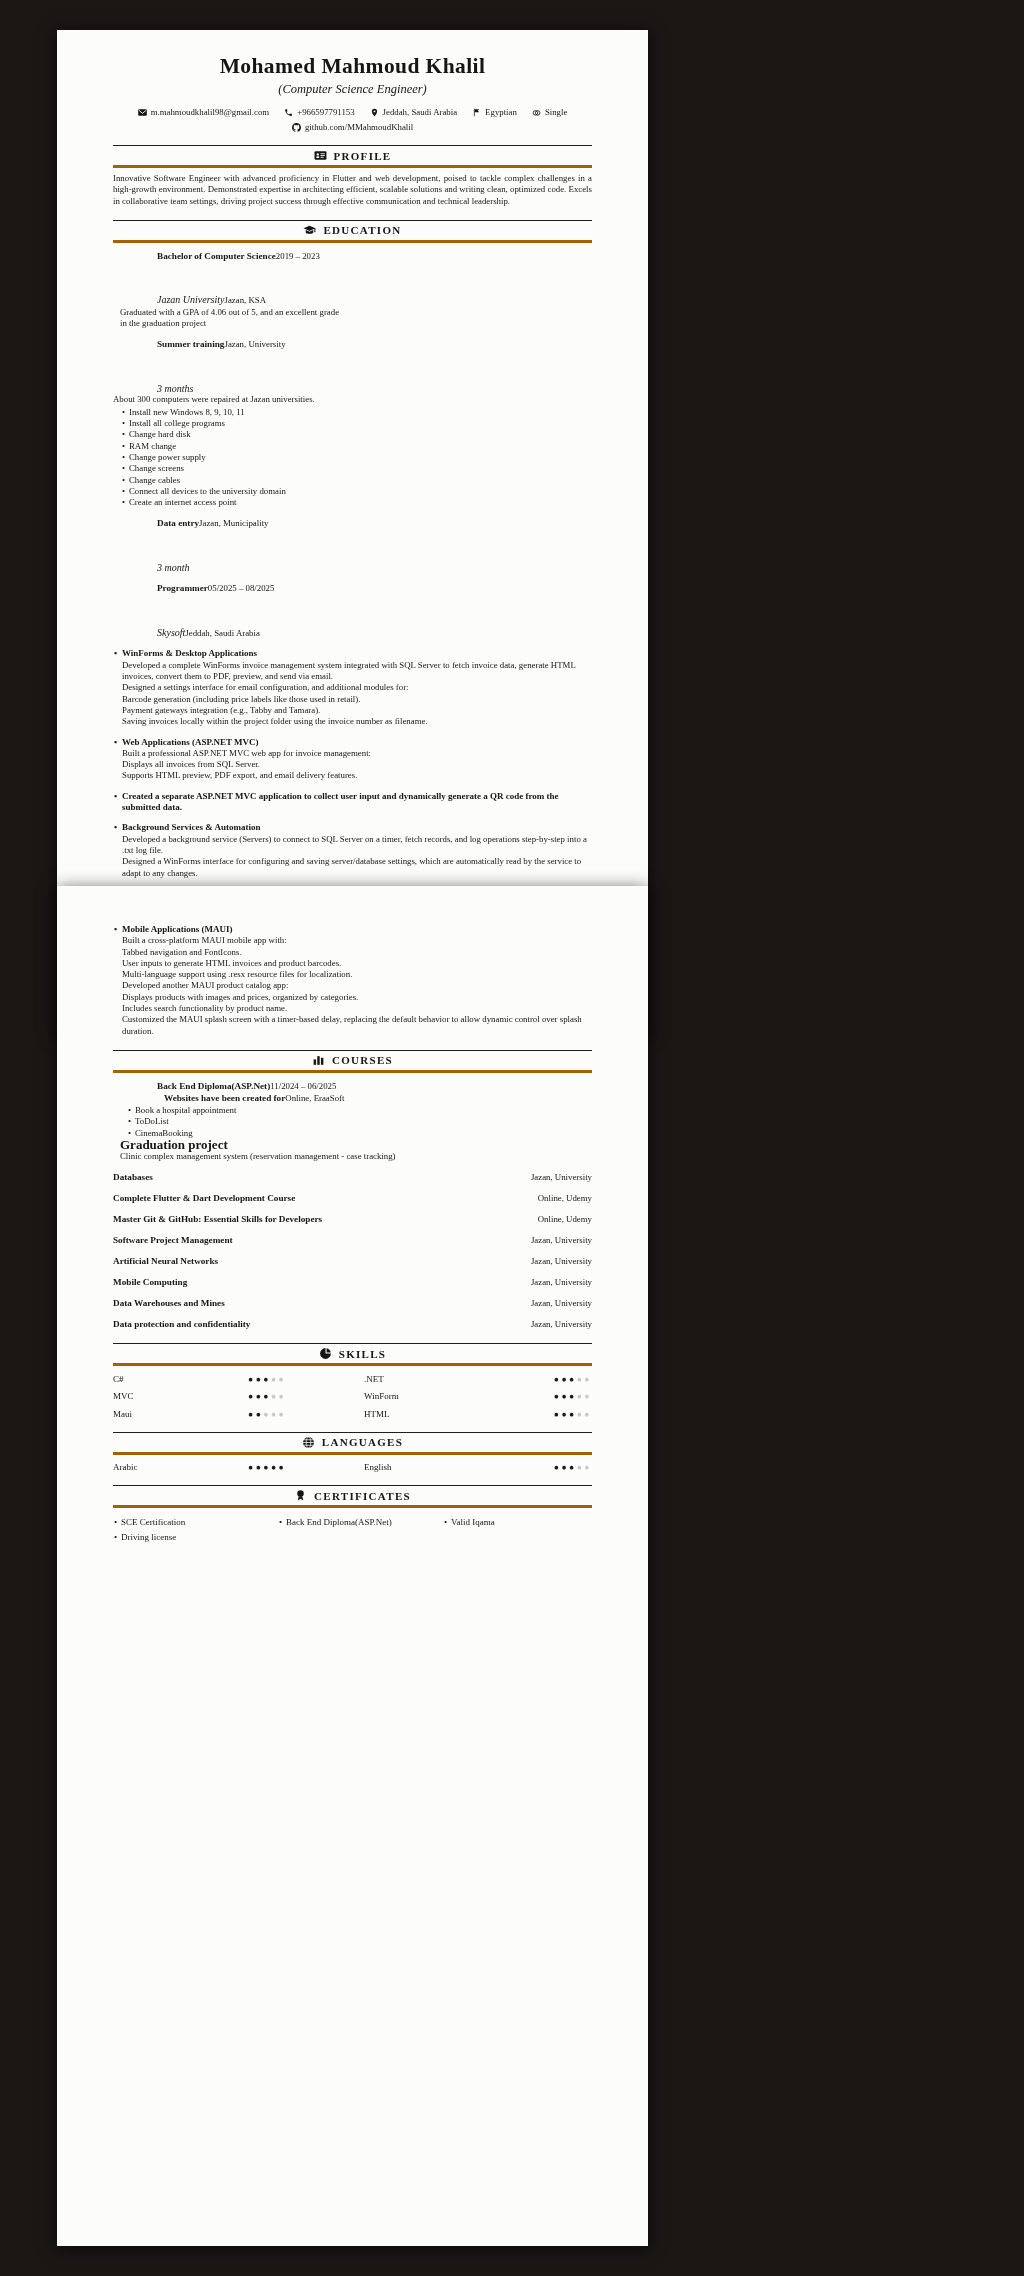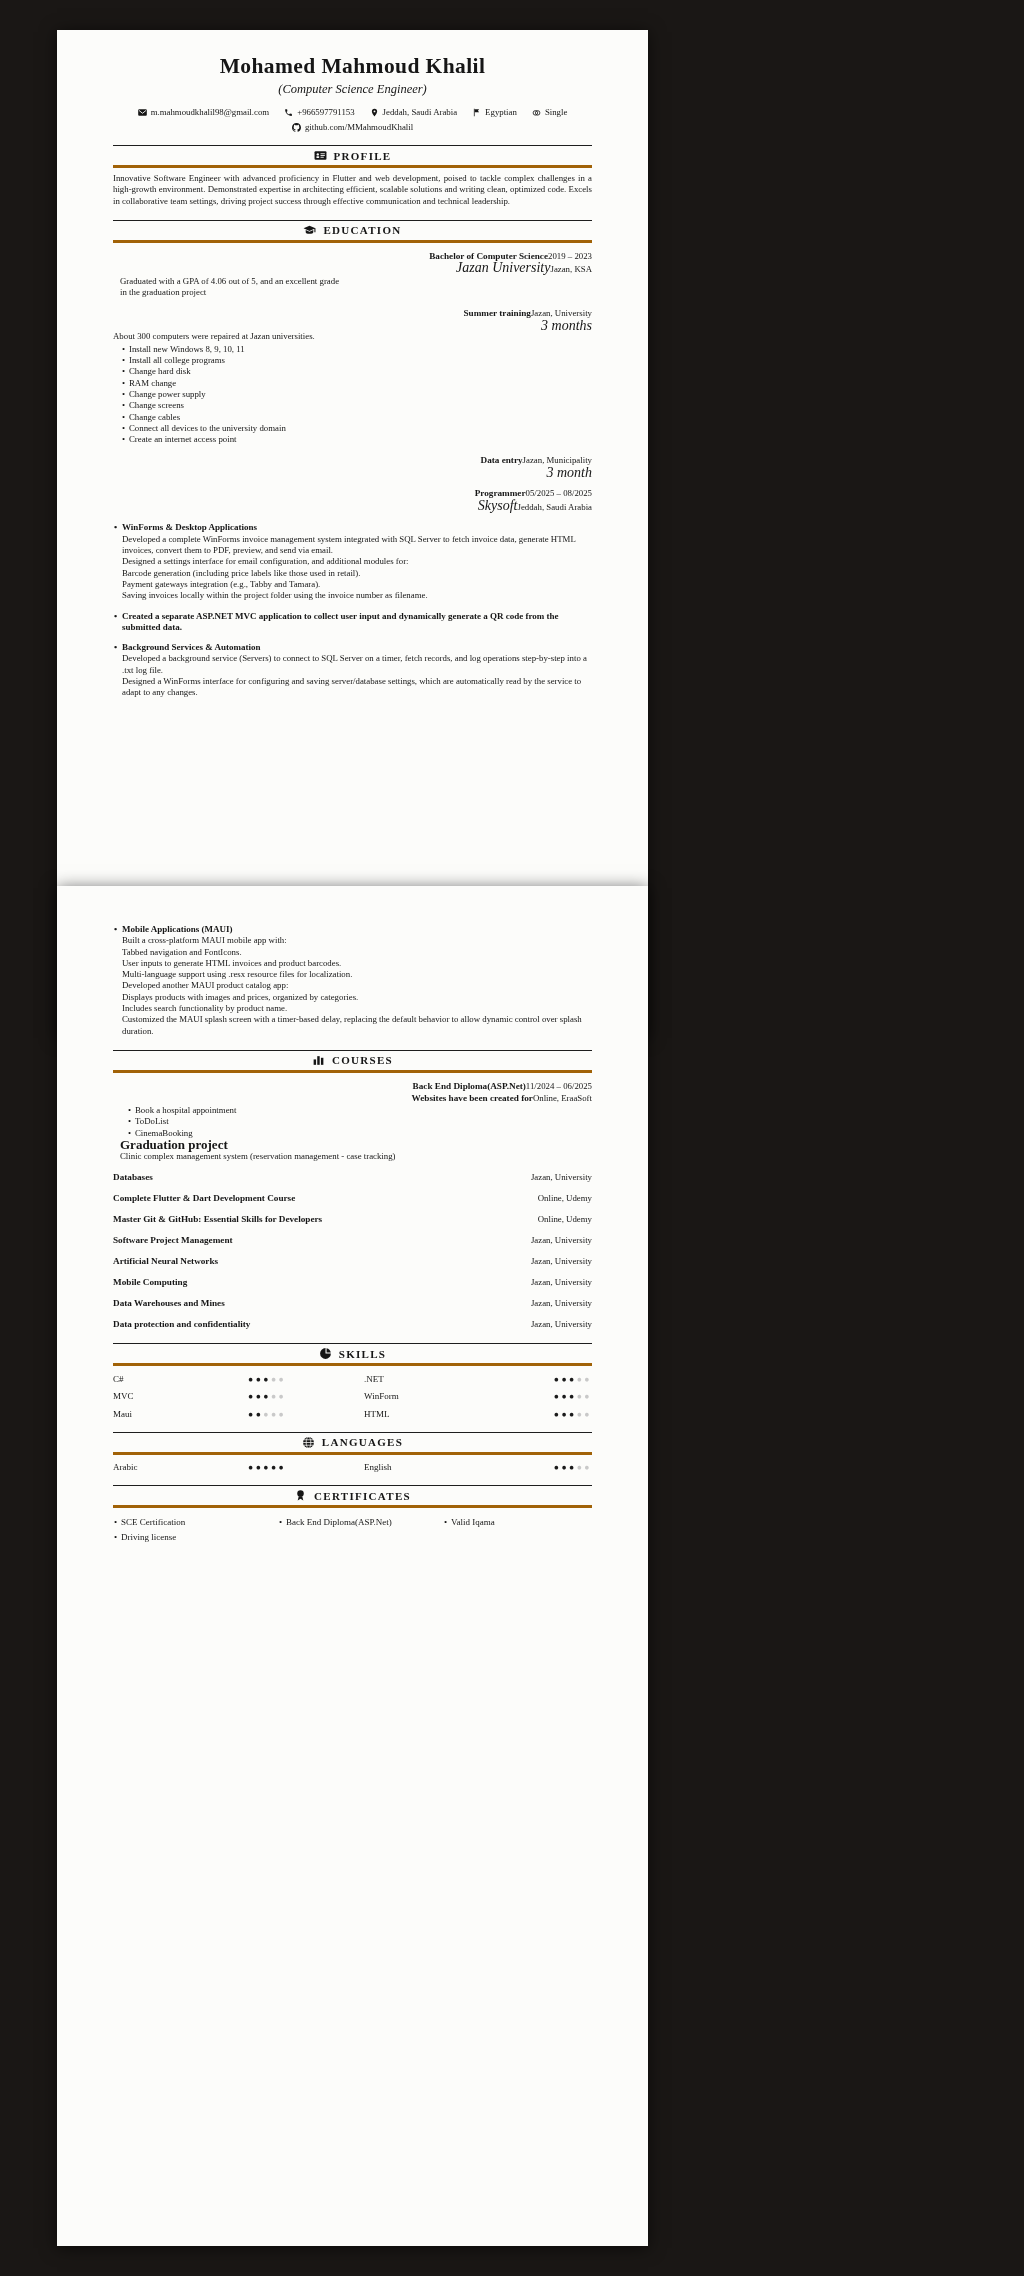--- a/index.html
+++ b/index.html
@@ -36,24 +36,24 @@
     border-bottom:3px solid #a16207;
     display:flex; align-items:center; justify-content:center; gap:7px;
     padding:3px 0; margin-top:13px;
   }
   .sec svg { width:13px; height:13px; display:block; }
   .sec-title { font-weight:700; font-size:11px; letter-spacing:1.3px; }
 
   .body-text { font-size:8.8px; line-height:11.3px; }
   .profile-text { margin-top:5px; text-align:justify; }
 
-  .row { display:flex; justify-content:flex-end; align-items:baseline;padding-left:44px; }
+  .row { display:flex; justify-content:flex-start; align-items:baseline;padding-left:44px; }
   .lft { font-weight:700; font-size:9.2px; line-height:12.5px; }
   .rgt { font-size:8.8px; line-height:12.5px; }
-  .italic { font-style:italic; font-size:14px; line-height:11.5px; }
+  .italic { font-style:italic; font-size:10px; line-height:11.5px;margin-top:32px; }
   .hide-empty:empty { display:none; }
 
   .edu-block { margin-top:7px; }
   .indent1 { margin-left:7px; }
 
   .job { margin-top:9px; }
   .job-bullets { margin-top:1px; }
   .job-bullets .bullet { margin-left:8px; }
   .bullet { position:relative; padding-left:8px; }
   .bullet::before { content:"\2022"; position:absolute; left:1px; }
@@ -247,20 +247,30 @@
             <div class="grp-line">Designed a settings interface for email configuration, and additional modules for:</div>
 
             <div class="grp-line">Barcode generation (including price labels like those used in retail).</div>
 
             <div class="grp-line">Payment gateways integration (e.g., Tabby and Tamara).</div>
 
             <div class="grp-line">Saving invoices locally within the project folder using the invoice number as filename.</div>
 
         </div>
 
+        <div class="grp">
+          <div class="grp-h">Web Applications (ASP.NET MVC)</div>
+
+            <div class="grp-line">Built a professional ASP.NET MVC web app for invoice management:</div>
+
+            <div class="grp-line">Displays all invoices from SQL Server.</div>
+
+            <div class="grp-line">Supports HTML preview, PDF export, and email delivery features.</div>
+
+        </div>
 
         <div class="grp">
           <div class="grp-h">Created a separate ASP.NET MVC application to collect user input and dynamically generate a QR code from the submitted data.</div>
 
         </div>
 
         <div class="grp">
           <div class="grp-h">Background Services &amp; Automation</div>
 
             <div class="grp-line">Developed a background service (Servers) to connect to SQL Server on a timer, fetch records, and log operations step-by-step into a .txt log file.</div>

